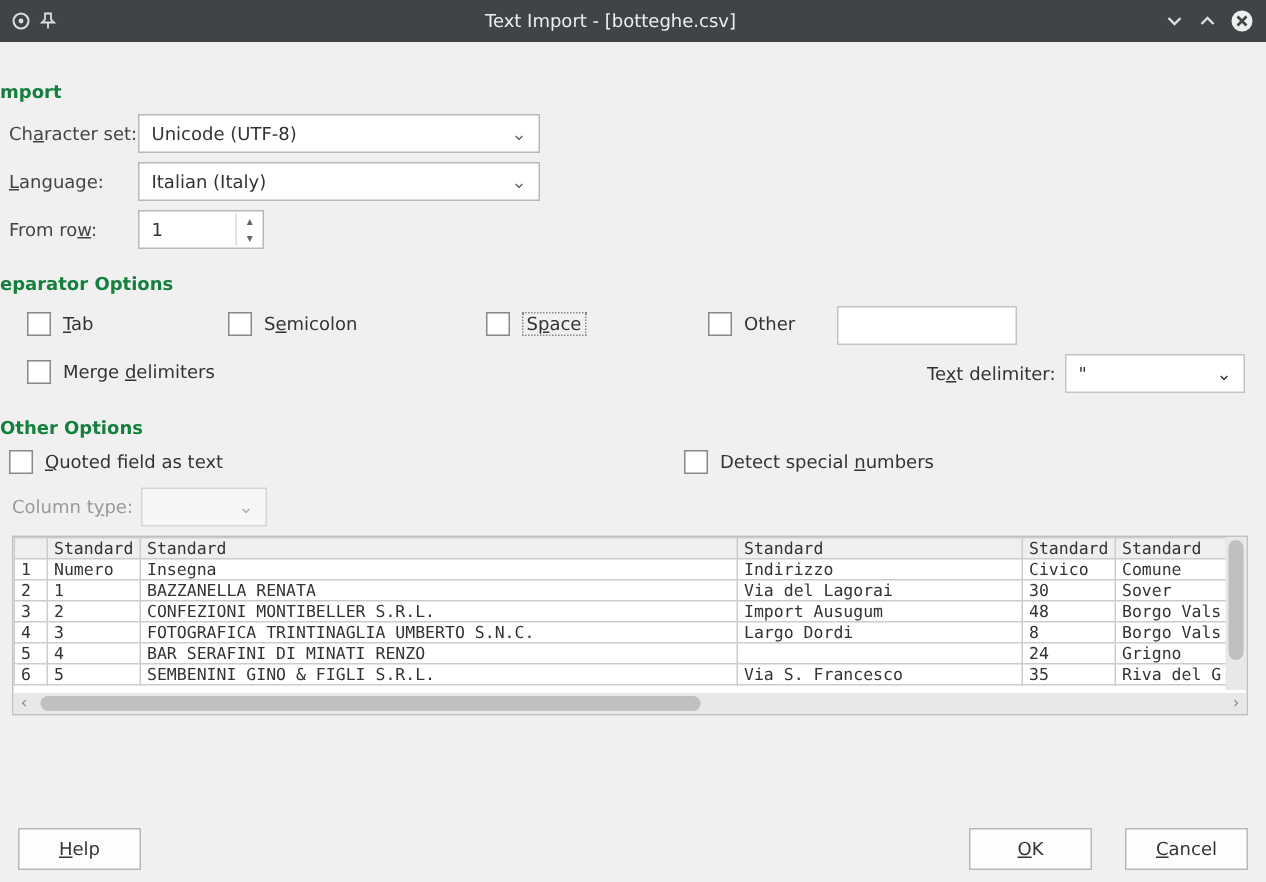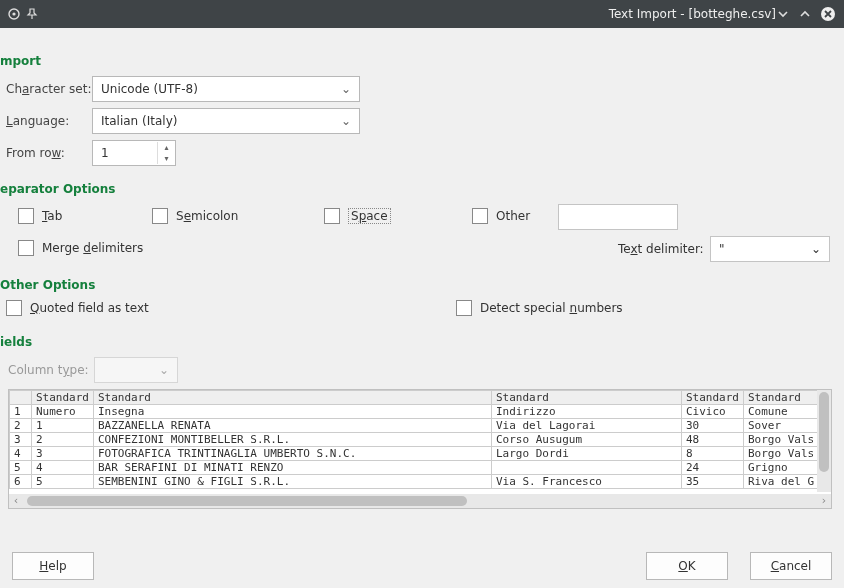--- a/index.html
+++ b/index.html
@@ -16,21 +16,21 @@
   }
   .titlebar {
     height: 28px;
     background: #3f4447;
     color: #eee;
     display: flex;
     align-items: center;
     padding: 0 8px;
   }
   .titlebar .left-icons { display:flex; gap:6px; align-items:center; }
-  .titlebar .title { flex:1; text-align:right; color:#eee; }
+  .titlebar .title { flex:1; text-align:center; color:#eee; }
   .titlebar .right-icons { display:flex; gap:8px; align-items:center; }
   .titlebar svg { display:block; }
   .content {
     padding: 10px 12px 0 0;
   }
   .section-title {
     font-weight: bold;
     color: #15803d;
     margin: 16px 0 8px 0;
     padding-left: 0;
@@ -273,21 +273,20 @@
       </span>
     </div>
     <div class="cell">
       <span class="inline-chk">
         <span class="checkbox"></span>
         <span>Detect special <span class="underline-letter">n</span>umbers</span>
       </span>
     </div>
   </div>
 
-  <div class="section-title">ields</div>
 
   <div class="row" style="padding-left:8px">
     <div style="width:86px" class="disabled">Column t<span class="underline-letter">y</span>pe:</div>
     <div class="combo-disabled">
       <span></span>
       <span class="chev">⌄</span>
     </div>
   </div>
 
   <div class="fields-table-wrap">
@@ -314,21 +313,21 @@
         <td>1</td>
         <td>BAZZANELLA RENATA</td>
         <td>Via del Lagorai</td>
         <td>30</td>
         <td>Sover</td>
       </tr>
       <tr>
         <td class="rownum">3</td>
         <td>2</td>
         <td>CONFEZIONI MONTIBELLER S.R.L.</td>
-        <td>Corso Ausugum</td>
+        <td>Import Ausugum</td>
         <td>48</td>
         <td>Borgo Vals</td>
       </tr>
       <tr>
         <td class="rownum">4</td>
         <td>3</td>
         <td>FOTOGRAFICA TRINTINAGLIA UMBERTO S.N.C.</td>
         <td>Largo Dordi</td>
         <td>8</td>
         <td>Borgo Vals</td>

